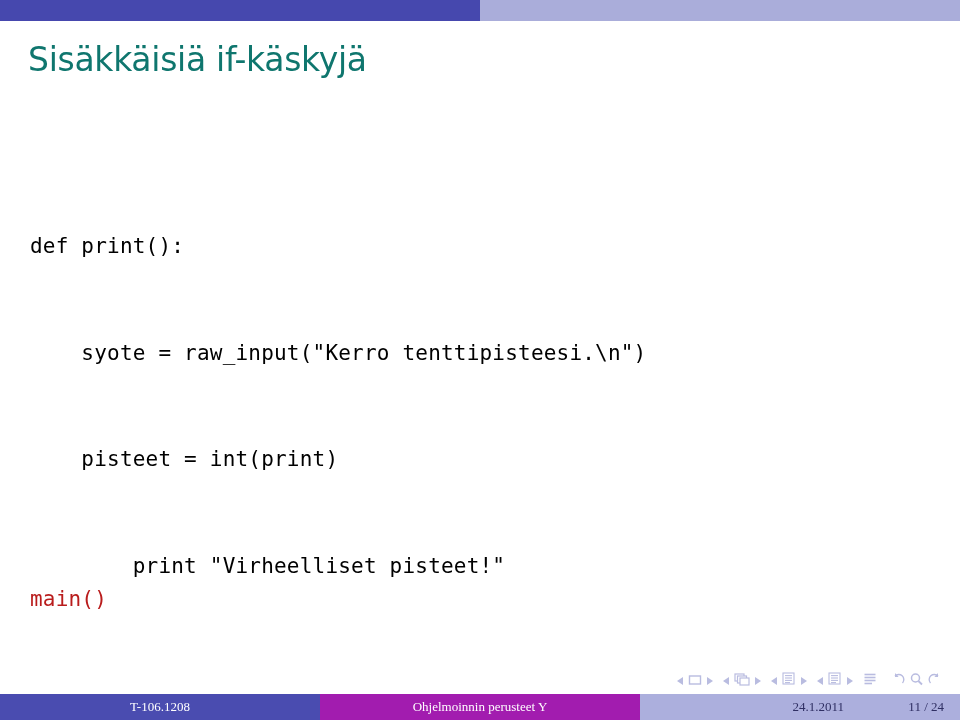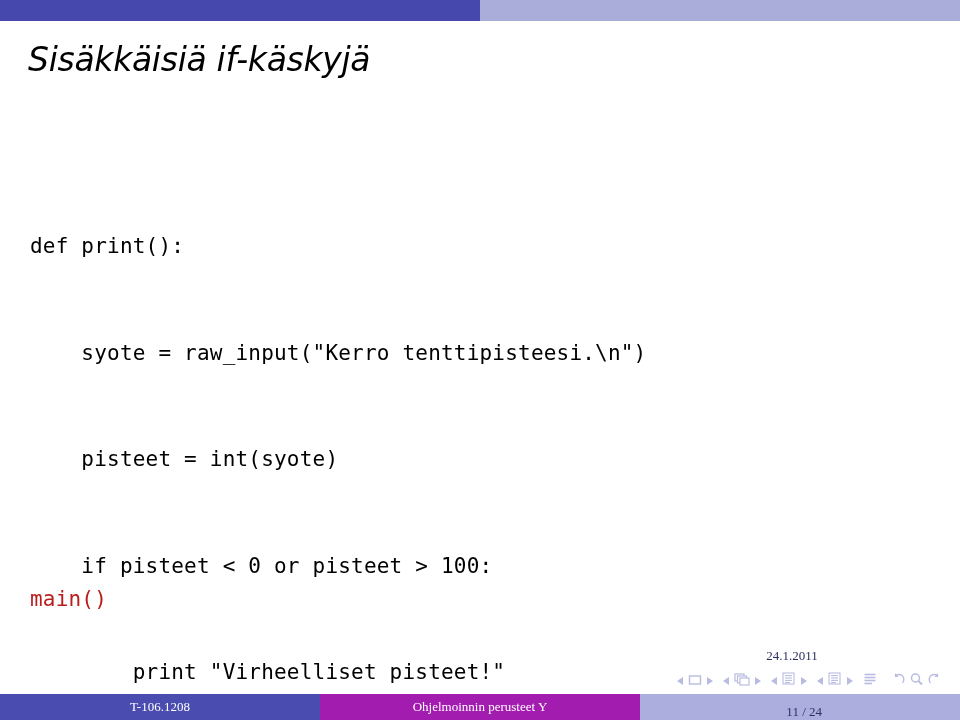--- a/index.html
+++ b/index.html
@@ -29,28 +29,27 @@
   }
   .headbar-left  { width: 480px; height: 100%; background: #4648ae; }
   .headbar-right { width: 480px; height: 100%; background: #aaadda; }
 
   
   .frametitle {
     position: absolute;
     top: 40px;
     left: 28px;
     width: 900px;
-    color: #000000;
+    color: #0f766e;
     font-family: "DejaVu Sans", "Liberation Sans", sans-serif;
     font-size: 33px;
     font-weight: 400;
     letter-spacing: -0.3px;
     line-height: 40px;
     white-space: nowrap;
-    font-style: italic;
   }
 
   
   .codeblock {
     position: absolute;
     top: 158px;
     left: 30px;
     width: 900px;
     font-family: "DejaVu Sans Mono", "Liberation Mono", monospace;
     font-size: 21px;
@@ -117,41 +116,39 @@
     align-items: center;
     justify-content: center;
   }
   .foot-a { width: 320px; background: #4a4cb0; color: #ffffff; }
   .foot-b { width: 320px; background: #a21caf; color: #ffffff; }
   .foot-c {
     width: 320px; background: #acafdd; color: #2f2f63;
     justify-content: flex-end;
     padding-right: 16px;
     gap: 40px;
-    flex-direction: column;
   }
   .foot-c .pageno { display: inline-block; min-width: 60px; text-align: right; }
 </style>
 </head>
 <body>
 
 <div class="slide">
 
   <div class="headbar">
     <div class="headbar-left"></div>
     <div class="headbar-right"></div>
   </div>
 
   <div class="frametitle">Sisäkkäisiä if-käskyjä</div>
 
   <div class="codeblock">
     <div class="code-line">def print():</div>
     <div class="code-line">    syote = raw_input("Kerro tenttipisteesi.\n")</div>
-    <div class="code-line">    pisteet = int(syote)</div>
-    <div class="code-line">    if pisteet &lt; 0 or pisteet &gt; 100:</div>
+    <div class="code-line">    pisteet = int(print)</div>
     <div class="code-line">        print "Virheelliset pisteet!"</div>
     
     
     
     
     
   </div>
 
   <div class="mainline">main()</div>
 

